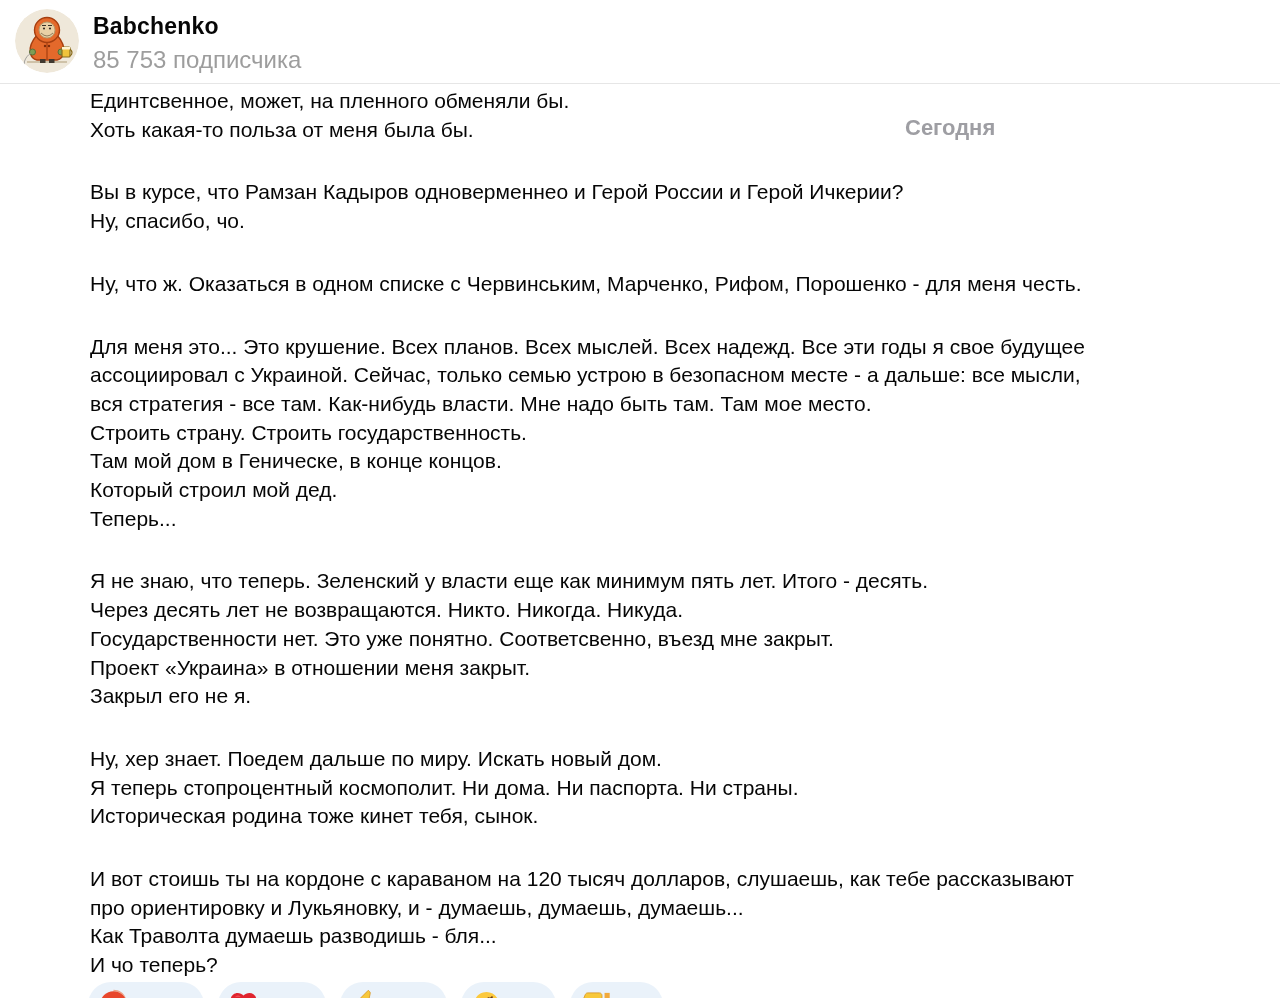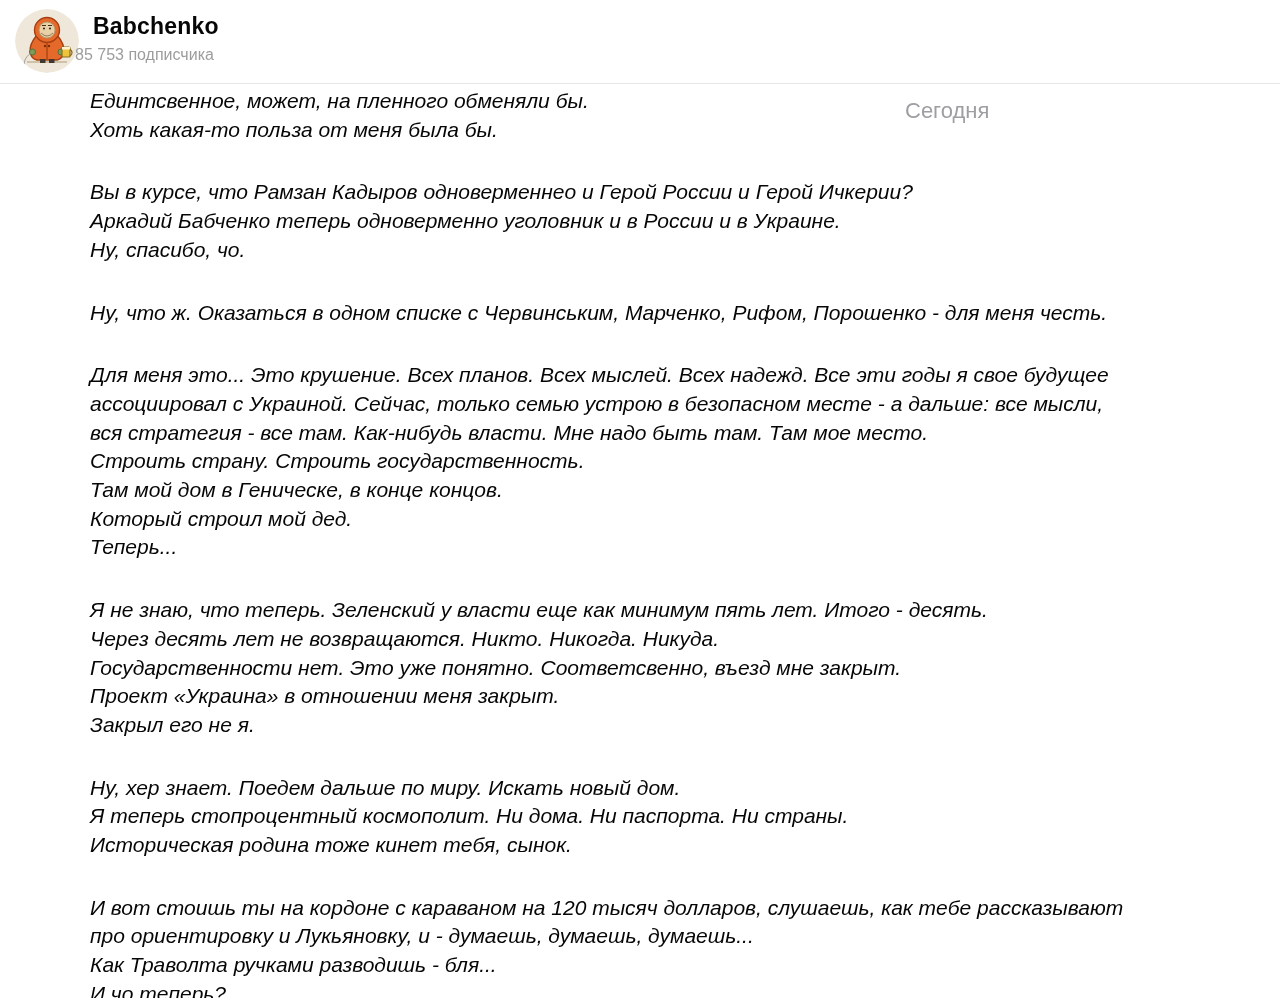--- a/index.html
+++ b/index.html
@@ -5,28 +5,28 @@
   * { margin:0; padding:0; box-sizing:border-box; }
   html,body { width:1280px; height:998px; background:#ffffff;
     font-family:"Liberation Sans","DejaVu Sans",sans-serif; }
   .screen { position:relative; width:1280px; height:998px; overflow:hidden; background:#fff; }
 
   
   .header { position:relative; height:84px; background:#fff; border-bottom:1px solid #e6e6e6; cursor:pointer; }
   .avatar { position:absolute; left:15px; top:9px; width:64px; height:64px; border-radius:50%; overflow:hidden; }
   .avatar svg { display:block; width:64px; height:64px; }
   .channel-name { position:absolute; left:93px; top:13px; font-size:23px; font-weight:bold; color:#060606; letter-spacing:.2px; }
-  .channel-subs { position:absolute; left:75px; top:46px; font-size:16px; color:#9d9d9d; }
+  .channel-subs { position:absolute; left:93px; top:46px; font-size:24px; color:#9d9d9d; }
 
   
   .chat { position:relative; }
-  .date-label { position:absolute; left:905px; top:14px; font-size:22px; color:#9e9ea3; }
+  .date-label { position:absolute; left:905px; top:31px; font-size:22px; color:#9e9ea3;font-weight:bold; }
 
   .message { padding:3px 40px 0 90px; font-size:21px; color:#060606; }
-  .line { line-height:28.7px; white-space:nowrap;font-style:italic; }
+  .line { line-height:28.7px; white-space:nowrap; }
   .para + .para { margin-top:34px; }
 
   
   .reactions { display:flex; gap:14px; padding-left:88px; margin-top:2px; }
   .reaction { display:flex; align-items:center; gap:9px; height:46px; padding:0 19px 0 10px;
     border:none; border-radius:23px; background:#eaf2fa; cursor:pointer;
     font-family:"Liberation Sans","DejaVu Sans",sans-serif; }
   .reaction .emoji { width:31px; height:31px; }
   .reaction .emoji svg { display:block; width:31px; height:31px; }
   .reaction .count { font-size:23px; color:#4a90d9;margin-top:19px; }
@@ -67,21 +67,20 @@
 
   <div class="chat">
     <div class="date-label">Сегодня</div>
     <div class="message" id="message">
         <div class="para">
           <div class="line">Единтсвенное, может, на пленного обменяли бы.</div>
           <div class="line">Хоть какая-то польза от меня была бы.</div>
         </div>
         <div class="para">
           <div class="line">Вы в курсе, что Рамзан Кадыров одноверменнео и Герой России и Герой Ичкерии?</div>
-          <div class="line">Аркадий Бабченко теперь одноверменно уголовник и в России и в Украине.</div>
           <div class="line">Ну, спасибо, чо.</div>
         </div>
         <div class="para">
           <div class="line">Ну, что ж. Оказаться в одном списке с Червинським, Марченко, Рифом, Порошенко - для меня честь.</div>
         </div>
         <div class="para">
           <div class="line">Для меня это... Это крушение. Всех планов. Всех мыслей. Всех надежд. Все эти годы я свое будущее</div>
           <div class="line">ассоциировал с Украиной. Сейчас, только семью устрою в безопасном месте - а дальше: все мысли,</div>
           <div class="line">вся стратегия - все там. Как-нибудь власти. Мне надо быть там. Там мое место.</div>
           <div class="line">Строить страну. Строить государственность.</div>
@@ -97,21 +96,21 @@
           <div class="line">Закрыл его не я.</div>
         </div>
         <div class="para">
           <div class="line">Ну, хер знает. Поедем дальше по миру. Искать новый дом.</div>
           <div class="line">Я теперь стопроцентный космополит. Ни дома. Ни паспорта. Ни страны.</div>
           <div class="line">Историческая родина тоже кинет тебя, сынок.</div>
         </div>
         <div class="para">
           <div class="line">И вот стоишь ты на кордоне с караваном на 120 тысяч долларов, слушаешь, как тебе рассказывают</div>
           <div class="line">про ориентировку и Лукьяновку, и - думаешь, думаешь, думаешь...</div>
-          <div class="line">Как Траволта ручками разводишь - бля...</div>
+          <div class="line">Как Траволта думаешь разводишь - бля...</div>
           <div class="line">И чо теперь?</div>
         </div>
       </div>
     <div class="reactions" id="reactions">
         <button class="reaction">
           <span class="emoji">
             <svg viewBox="0 0 36 36">
     <circle cx="18" cy="18" r="15.5" fill="#e8472c"></circle>
     <path d="M18 2.5 a15.5 15.5 0 0 1 15.5 15.5 c0-10-6-17-15.5-17z" fill="#ef6c3a" opacity="0.6"></path>
     <path d="M7.5 12.5 l7.5 3.8 M28.5 12.5 l-7.5 3.8" stroke="#8a1f0f" stroke-width="2.4" stroke-linecap="round" fill="none"></path>

